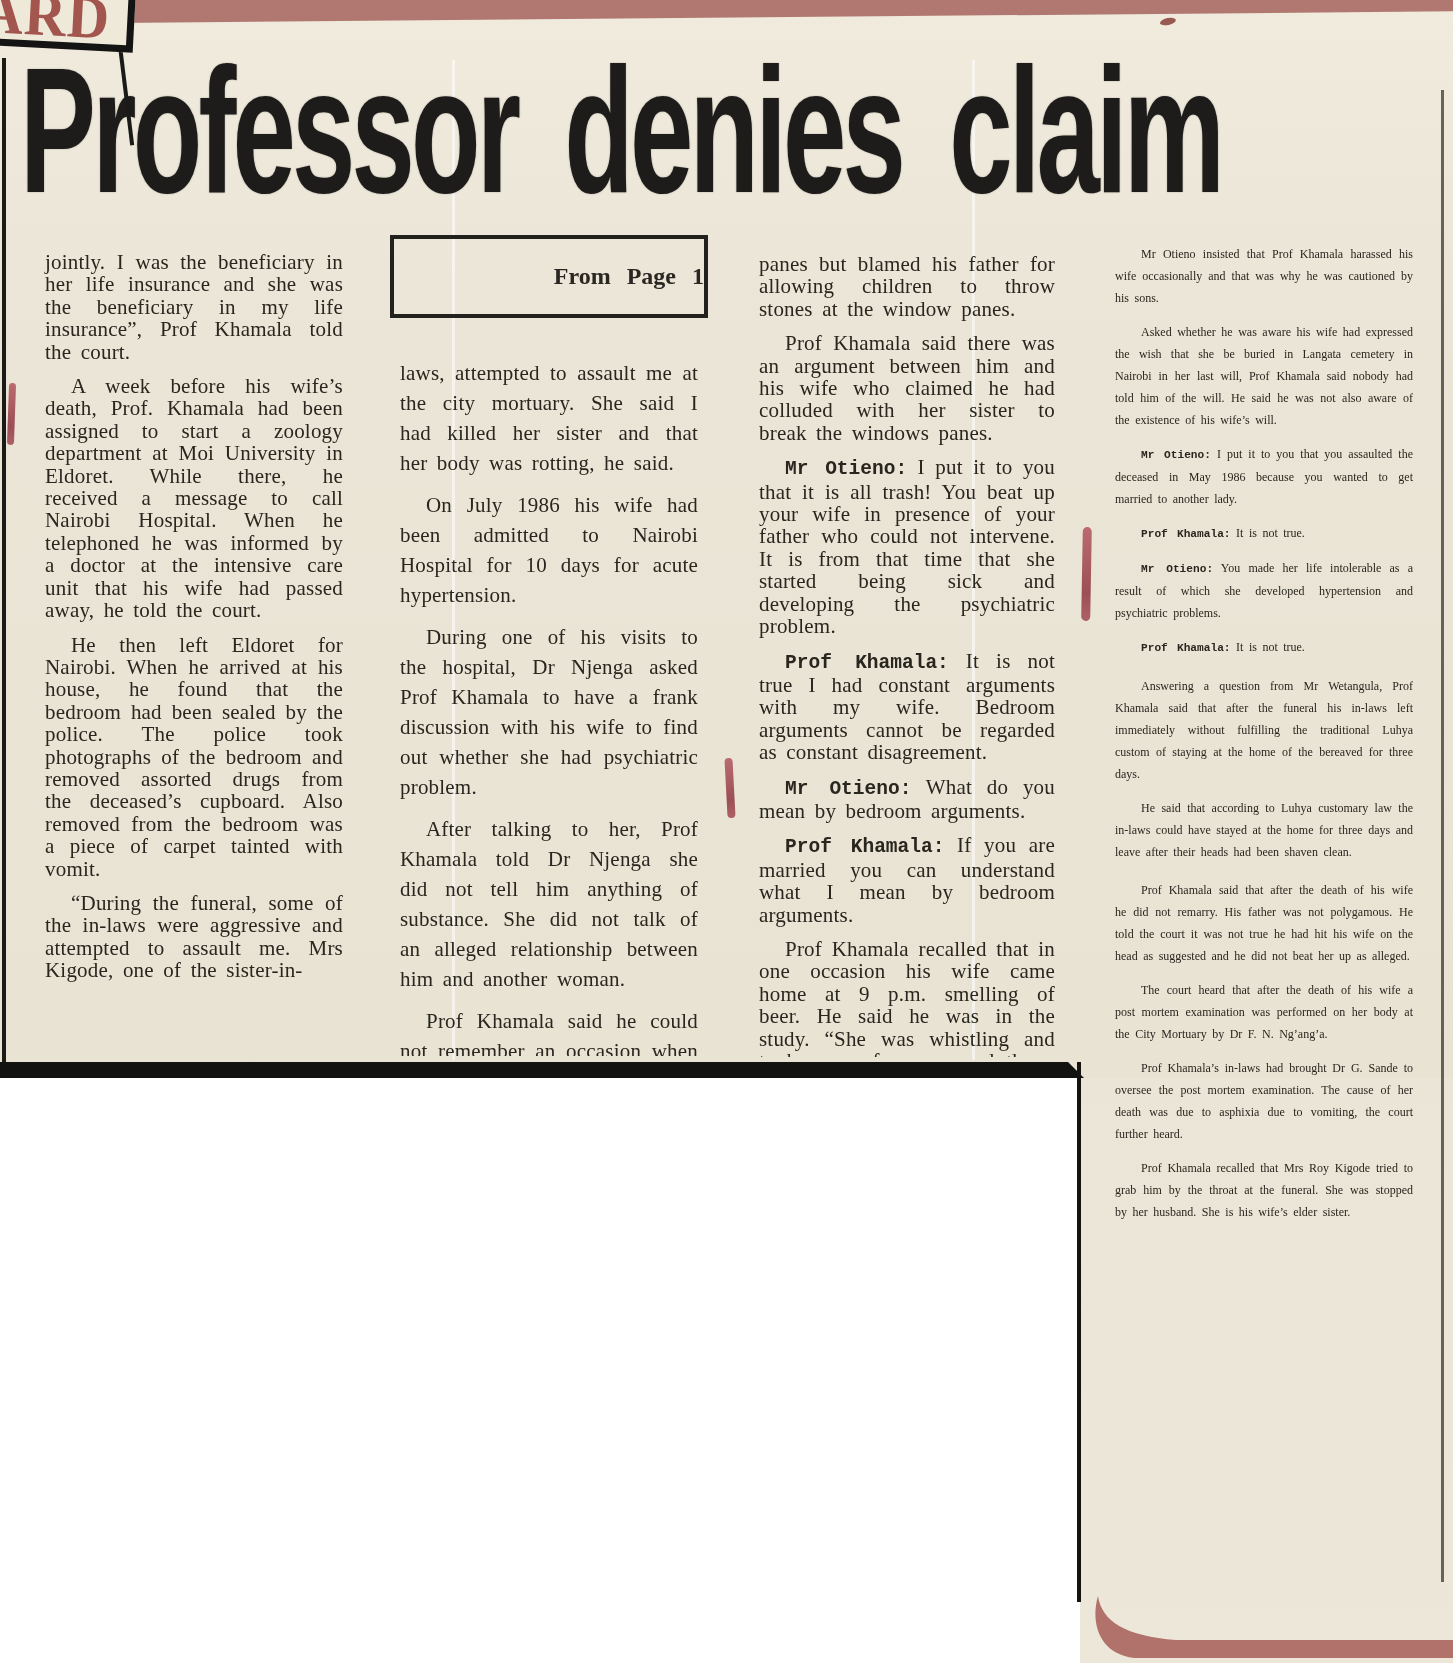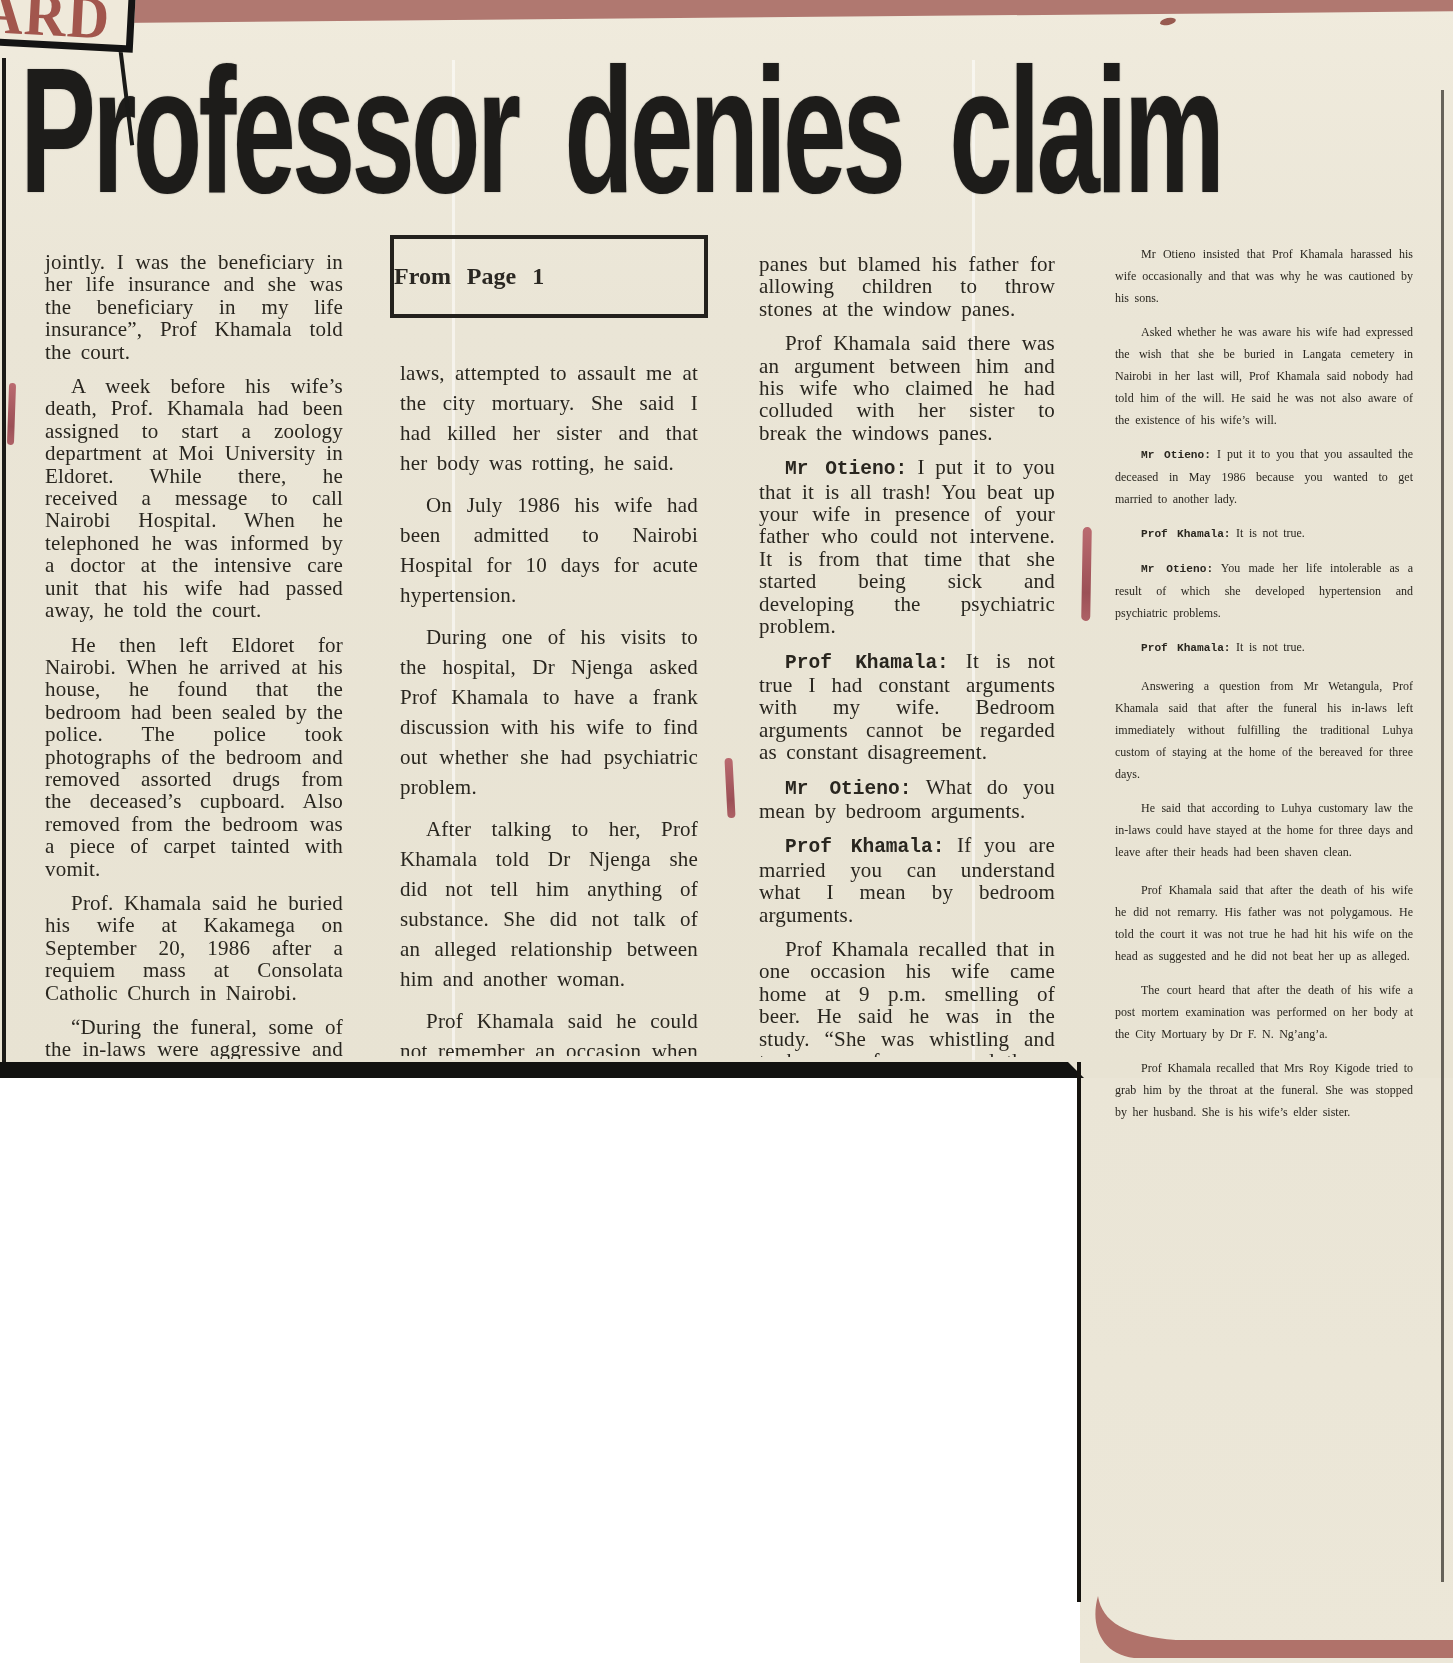--- a/index.html
+++ b/index.html
@@ -35,21 +35,21 @@
     background:rgba(45,42,36,0.7); }
 
   .headline { position:absolute; left:20px; top:50px; margin:0;
     font-family:"Liberation Sans", sans-serif; font-weight:700;
     font-size:178px; line-height:162px; letter-spacing:-6px; word-spacing:30px;
     color:#1d1c1a; white-space:nowrap; transform:scaleX(0.64);
     transform-origin:left top; text-shadow:0 0 2px rgba(20,20,20,0.35); }
 
   .frombox { position:absolute; left:390px; top:235px; width:318px; height:83px;
     border:4px solid #23211d; box-sizing:border-box; display:flex;
-    align-items:center; justify-content:flex-start; font-weight:700; font-size:24px;
+    align-items:center; justify-content:flex-end; font-weight:700; font-size:24px;
     word-spacing:10px; color:#2a2722; }
 
   .col { position:absolute; text-align:justify; color:#29261f; overflow:hidden; }
   .col-1 { left:33px;   top:239px; width:322px; height:820px;
            font-size:21px; line-height:22.4px; word-spacing:4px; letter-spacing:0.2px; }
   .col-2 { left:388px;  top:346px; width:322px; height:710px;
            font-size:21px; line-height:30px; word-spacing:4px; letter-spacing:0.2px; }
   .col-3 { left:747px;  top:241px; width:320px; height:816px;
            font-size:21px; line-height:22.4px; word-spacing:4px; letter-spacing:0.2px; }
   .col-4 { left:1103px; top:231px; width:322px; height:1348px;
@@ -100,21 +100,20 @@
   <h1 class="headline">Professor denies claim</h1>
 
   <div class="frombox">
     <span>From Page 1</span>
   </div>
 
   <div class="col col-1">
       <p class="para no-indent"><span>jointly. I was the beneficiary in her life insurance and she was the beneficiary in my life insurance”, Prof Khamala told the court.</span></p>
       <p class="para"><span>A week before his wife’s death, Prof. Khamala had been assigned to start a zoology department at Moi University in Eldoret. While there, he received a message to call Nairobi Hospital. When he telephoned he was informed by a doctor at the intensive care unit that his wife had passed away, he told the court.</span></p>
       <p class="para"><span>He then left Eldoret for Nairobi. When he arrived at his house, he found that the bedroom had been sealed by the police. The police took photographs of the bedroom and removed assorted drugs from the deceased’s cupboard. Also removed from the bedroom was a piece of carpet tainted with vomit.</span></p>
-      <p class="para"><span>Prof. Khamala said he buried his wife at Kakamega on September 20, 1986 after a requiem mass at Consolata Catholic Church in Nairobi.</span></p>
       <p class="para"><span>“During the funeral, some of the in-laws were aggressive and attempted to assault me. Mrs Kigode, one of the sister-in-</span></p>
     </div>
   <div class="col col-2">
       <p class="para no-indent"><span>laws, attempted to assault me at the city mortuary. She said I had killed her sister and that her body was rotting, he said.</span></p>
       <p class="para"><span>On July 1986 his wife had been admitted to Nairobi Hospital for 10 days for acute hypertension.</span></p>
       <p class="para"><span>During one of his visits to the hospital, Dr Njenga asked Prof Khamala to have a frank discussion with his wife to find out whether she had psychiatric problem.</span></p>
       <p class="para"><span>After talking to her, Prof Khamala told Dr Njenga she did not tell him anything of substance. She did not talk of an alleged relationship between him and another woman.</span></p>
       <p class="para"><span>Prof Khamala said he could not remember an occasion when he allegedly parked his car near his father’s house in Kakamega at night and an argument and a fracs errupted between him and his wife.</span></p>
       <p class="para"><span>The witness said when his wife returned to Nairobi she did not inform him of the incident. He replaced the broken window</span></p>
     </div>
@@ -131,20 +130,21 @@
       <p class="para"><span>Mr Otieno insisted that Prof Khamala harassed his wife occasionally and that was why he was cautioned by his sons.</span></p>
       <p class="para"><span>Asked whether he was aware his wife had expressed the wish that she be buried in Langata cemetery in Nairobi in her last will, Prof Khamala said nobody had told him of the will. He said he was not also aware of the existence of his wife’s will.</span></p>
       <p class="para"><b class="speaker">Mr Otieno:</b> <span>I put it to you that you assaulted the deceased in May 1986 because you wanted to get married to another lady.</span></p>
       <p class="para"><b class="speaker">Prof Khamala:</b> <span>It is not true.</span></p>
       <p class="para"><b class="speaker">Mr Otieno:</b> <span>You made her life intolerable as a result of which she developed hypertension and psychiatric problems.</span></p>
       <p class="para"><b class="speaker">Prof Khamala:</b> <span>It is not true.</span></p>
       <p class="para gap-before"><span>Answering a question from Mr Wetangula, Prof Khamala said that after the funeral his in-laws left immediately without fulfilling the traditional Luhya custom of staying at the home of the bereaved for three days.</span></p>
       <p class="para"><span>He said that according to Luhya customary law the in-laws could have stayed at the home for three days and leave after their heads had been shaven clean.</span></p>
       <p class="para gap-before"><span>Prof Khamala said that after the death of his wife he did not remarry. His father was not polygamous. He told the court it was not true he had hit his wife on the head as suggested and he did not beat her up as alleged.</span></p>
       <p class="para"><span>The court heard that after the death of his wife a post mortem examination was performed on her body at the City Mortuary by Dr F. N. Ng’ang’a.</span></p>
+      <p class="para"><span>Prof Khamala’s in-laws had brought Dr G. Sande to oversee the post mortem examination. The cause of her death was due to asphixia due to vomiting, the court further heard.</span></p>
       <p class="para"><span>Prof Khamala recalled that Mrs Roy Kigode tried to grab him by the throat at the funeral. She was stopped by her husband. She is his wife’s elder sister.</span></p>
     </div>
 
   <div class="black-bar"></div>
   <div class="strip-left-line"></div>
 
   <svg class="swoosh" viewBox="0 0 365 64" preserveAspectRatio="none">
     <path d="M10,2 C14,28 38,42 88,46 L365,46 L365,64 L46,64 C12,60 2,30 10,2 Z" fill="#b0726a"></path>
   </svg>
 

